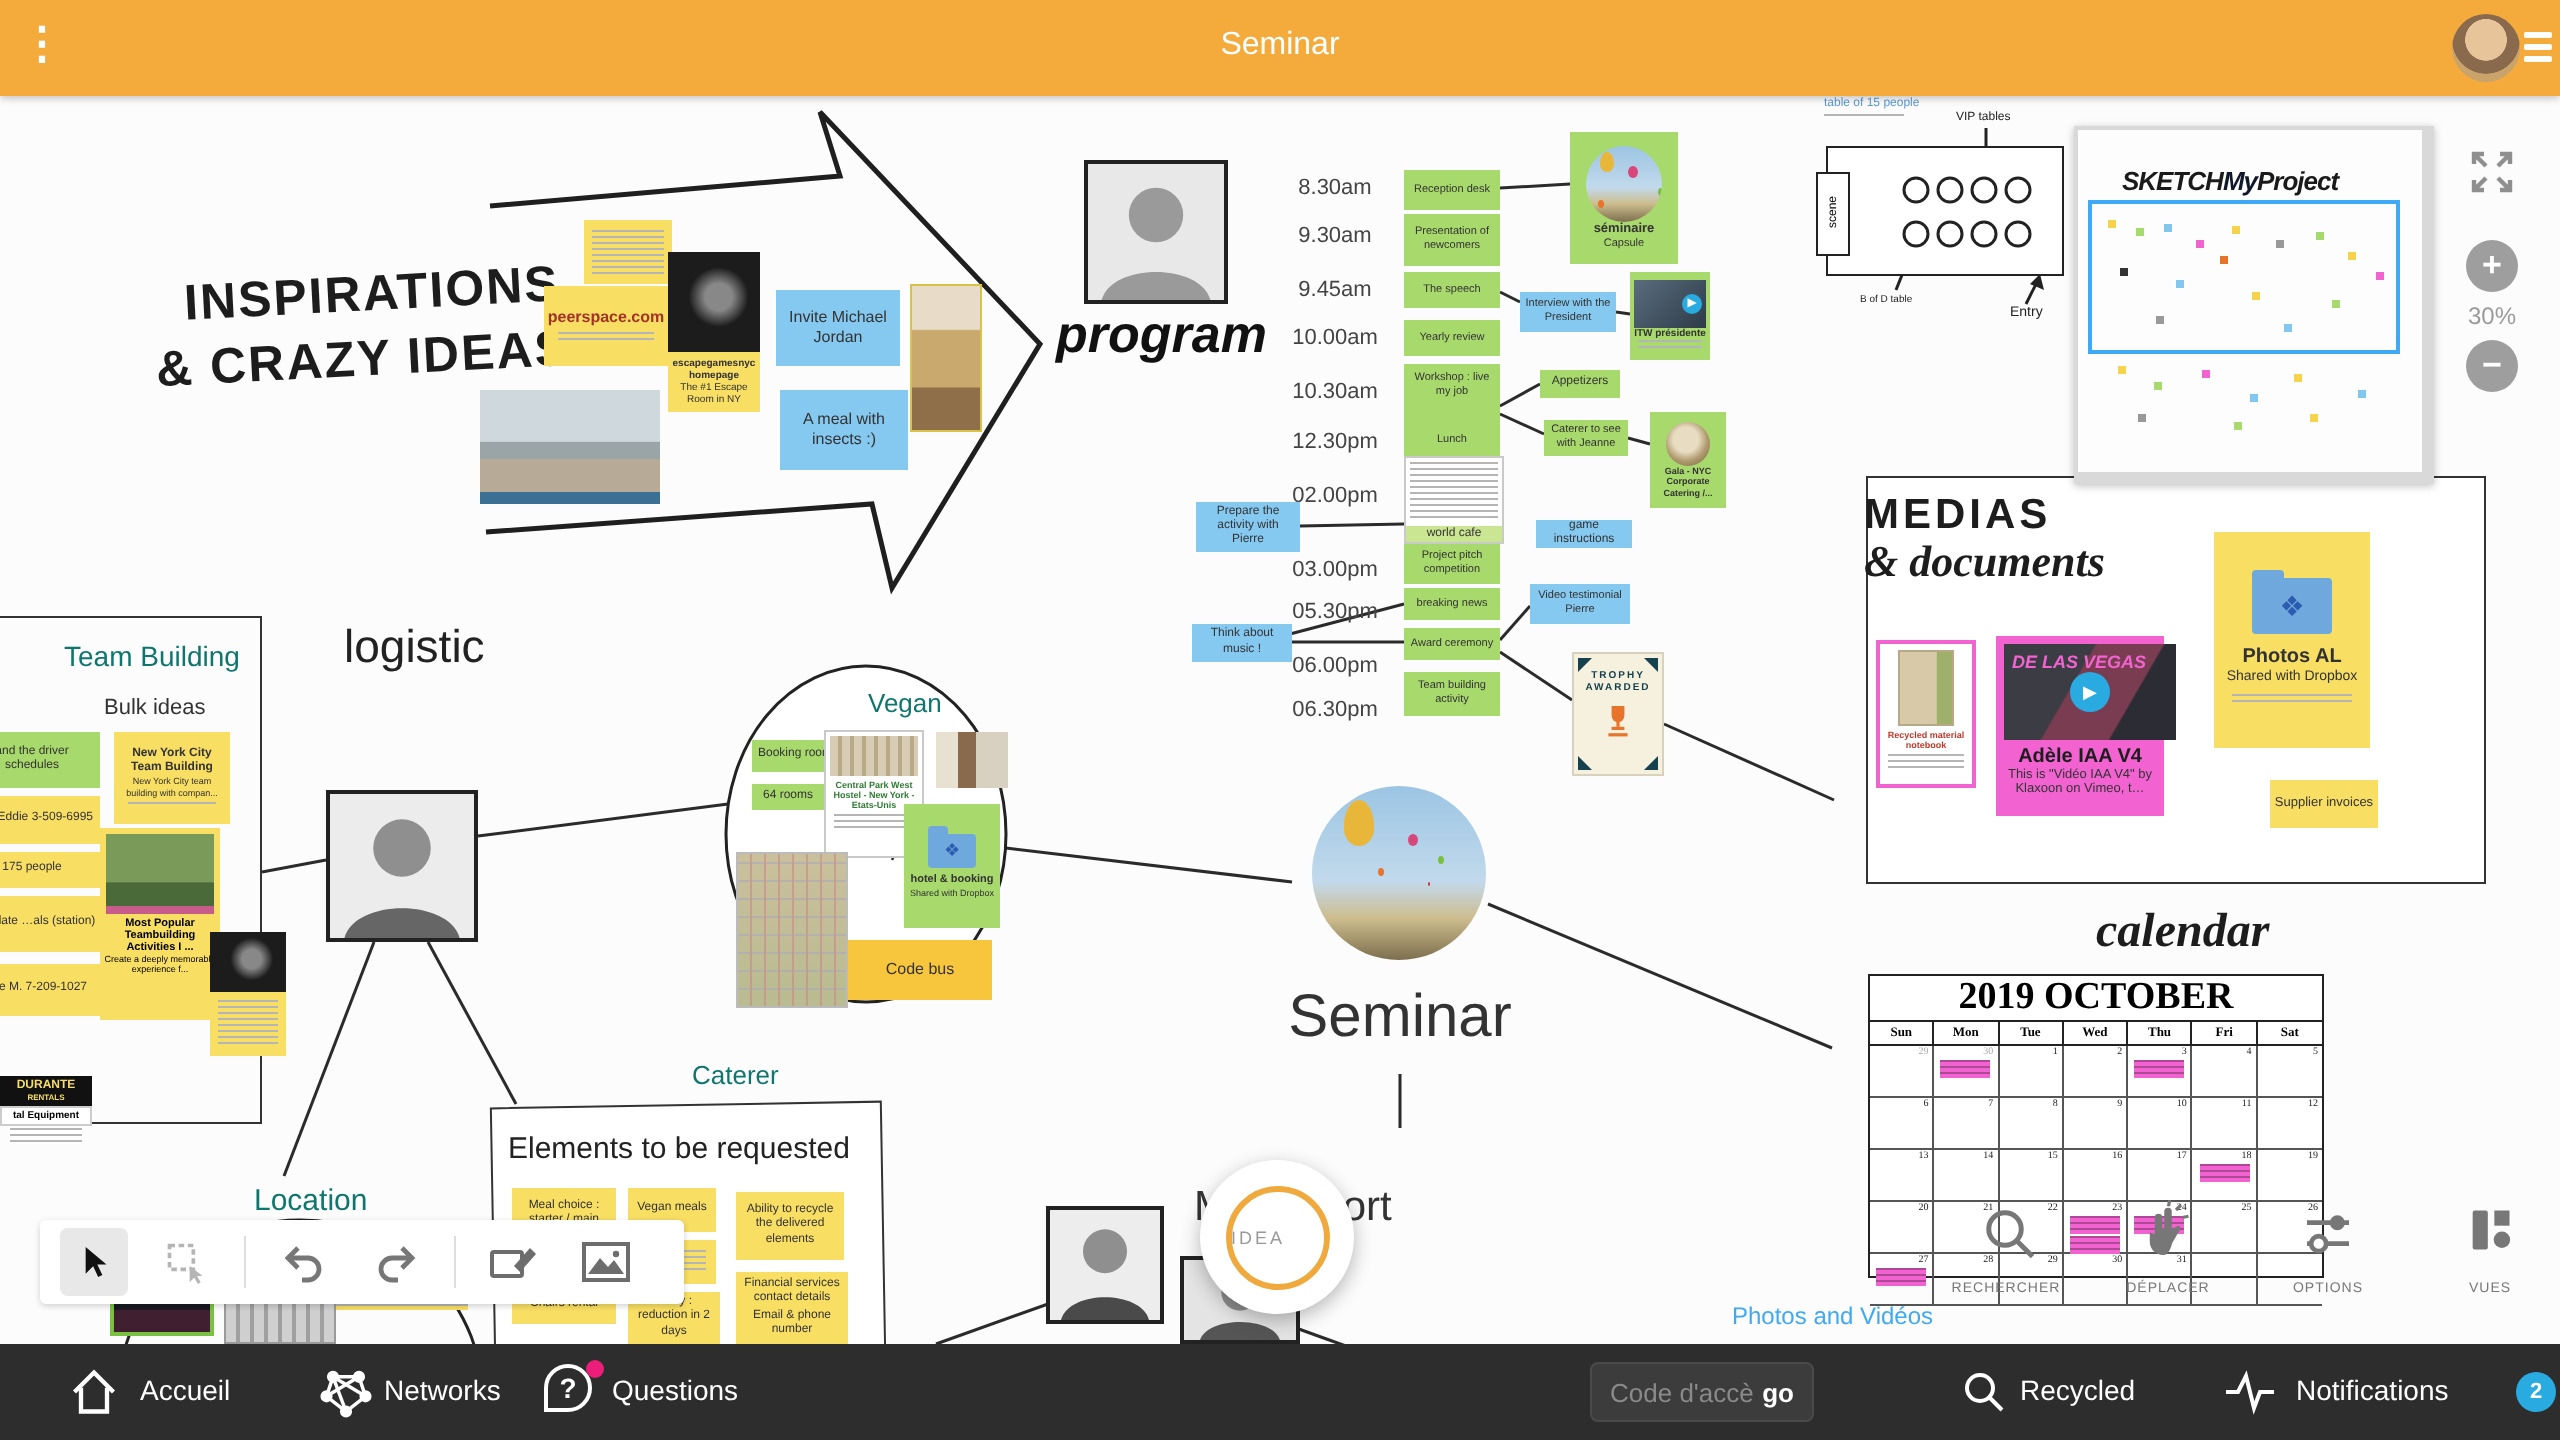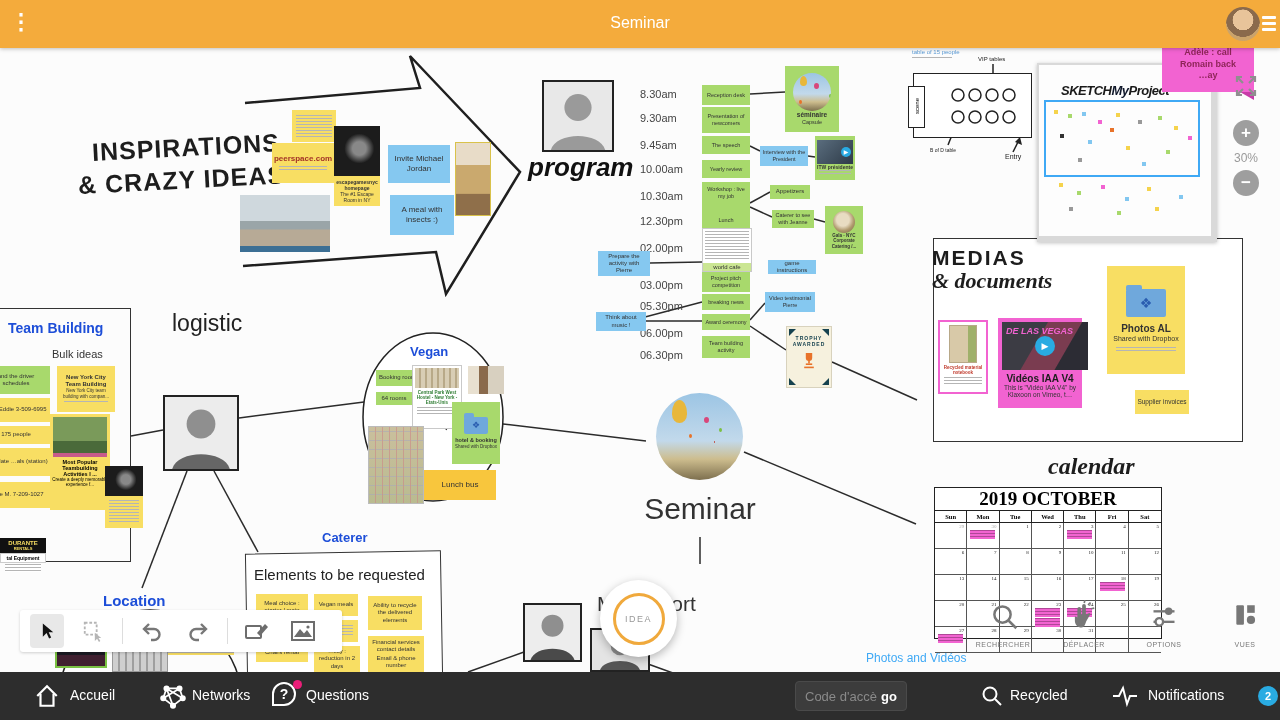--- a/index.html
+++ b/index.html
@@ -26,29 +26,29 @@
   .badge{width:20px;height:20px;border-radius:50%;background:#29ABE2;color:#fff;font-size:11px;
     font-weight:bold;display:flex;align-items:center;justify-content:center;}
   
   .note{position:absolute;box-sizing:border-box;display:flex;flex-direction:column;align-items:center;
     justify-content:center;text-align:center;padding:2px;color:#333;line-height:1.2;z-index:3;}
   .n-green{background:#A8D96C;} .n-blue{background:#85C8F0;} .n-yellow{background:#F8DE63;} .n-orange{background:#F8C63D;}
   .fs5{font-size:5px;} .fs55{font-size:5.5px;} .fs6{font-size:6px;} .fs65{font-size:6.5px;}
   .fs7{font-size:7px;} .fs8{font-size:8px;} .fs10{font-size:10px;}
   .tlines{background:repeating-linear-gradient(180deg,#b5b5b5 0 1px,transparent 1px 3px);}
   .card{position:absolute;box-sizing:border-box;background:#fff;border:1px solid #c9c9c9;z-index:3;}
-  .orange-title{color:#1d4ed8;font-weight:bold;z-index:3;}
+  .orange-title{color:#0f766e;font-weight:normal;z-index:3;margin-left:24px;}
   .box{position:absolute;box-sizing:border-box;border:1.5px solid #333;background:#fff;z-index:2;margin-left:16px;}
   .portrait{background:#E6E6E6;overflow:hidden;}
   .portrait svg{display:block;width:100%;height:100%;}
   
   .hand{font-weight:bold;color:#1d1d1d;letter-spacing:1px;}
   .script{font-family:"Liberation Serif",serif;font-style:italic;font-weight:bold;color:#1d1d1d;}
   
-  .tl-time{position:absolute;left:640px;width:55px;text-align:left;font-size:11px;color:#444;z-index:3;}
+  .tl-time{position:absolute;left:640px;width:55px;text-align:center;font-size:11px;color:#444;z-index:3;}
   .tl-card{left:702px;width:48px;position:absolute;font-size:5.5px;z-index:3;}
   .tl-card.tall{justify-content:space-between;padding:4px 2px;}
   .world-card{background:#fff;border:1px solid #c9c9c9;display:flex;flex-direction:column;}
   .wc-img{flex:1;margin:2px;} 
   .wc-label{background:#CBE693;font-size:6px;text-align:center;padding:1px 0;color:#333;}
   
   .balloon{border-radius:50%;overflow:hidden;position:absolute;z-index:3;
     background:linear-gradient(180deg,#9cc5e4 0%,#c2d9eb 55%,#cdbd8e 76%,#7d6f4e 100%);}
   .balloon i{position:absolute;left:18%;top:8%;width:18%;height:26%;background:#E8B73A;border-radius:50% 50% 50% 50%/60% 60% 40% 40%;}
   .balloon b{position:absolute;left:55%;top:28%;width:5px;height:6px;border-radius:50%;background:#D8477B;
@@ -79,21 +79,21 @@
     font-weight:bold;display:flex;align-items:center;justify-content:center;z-index:7;}
   .tool-label{position:absolute;font-size:7px;letter-spacing:.5px;color:#777;text-align:center;z-index:8;}
   .ltb{left:20px;top:610px;width:322px;height:42px;background:#fff;border-radius:3px;z-index:9;
     box-shadow:0 1px 3px rgba(0,0,0,.18);display:flex;align-items:center;padding:0 4px;}
   .ltb .sel{background:#E8E8E8;border-radius:4px;}
   .ltb-ic{width:34px;height:34px;display:flex;align-items:center;justify-content:center;margin:0 6px;}
   .ltb-div{width:1px;height:26px;background:#ddd;margin:0 6px;}
   .idea{left:600px;top:580px;width:77px;height:77px;border-radius:50%;background:#fff;z-index:5;
     box-shadow:0 3px 10px rgba(0,0,0,.28);display:flex;align-items:center;justify-content:center;}
   .idea-ring{width:46px;height:46px;border-radius:50%;border:3px solid #F0A93C;display:flex;
-    align-items:center;justify-content:center;color:#999;font-size:9px;letter-spacing:1.5px;}
+    align-items:center;justify-content:flex-start;color:#999;font-size:9px;letter-spacing:1.5px;}
   .fold:after{content:"";position:absolute;right:0;bottom:-8px;border-style:solid;
     border-width:0 14px 8px 0;border-color:transparent #C73BA8 transparent transparent;}
   .corner{position:absolute;width:0;height:0;border-style:solid;}
 </style>
 </head>
 <body>
 
 <div id="app">
 
   <svg class="abs" width="1280" height="720" style="left:0;top:0;z-index:1;pointer-events:none;">
@@ -251,25 +251,20 @@
         <circle cx="96" cy="22" r="6"></circle>
       <circle cx="45" cy="44" r="6"></circle>
         <circle cx="62" cy="44" r="6"></circle>
         <circle cx="79" cy="44" r="6"></circle>
         <circle cx="96" cy="44" r="6"></circle>
     </g>
   </svg>
   <div class="abs fs5" style="left:930px;top:147px;color:#222;z-index:3;">B of D table</div>
   <div class="abs fs7" style="left:1005px;top:153px;color:#222;z-index:3;">Entry</div>
 
-  <div class="abs fold" style="left:1162px;top:42px;width:92px;height:50px;background:#F263D1;z-index:7;text-align:center;color:#8E2558;font-weight:bold;font-size:9px;line-height:1.3;padding-top:5px;">
-    <div>Adèle : call</div>
-    <div>Romain back</div>
-    <div>…ay</div>
-  </div>
 
   <div class="abs minimap">
     <div class="minimap-inner">
       <div class="mm-logo">
         <span style="color:#1a1a1a;">SKETCH</span><span style="color:#0f172a;">My</span><span style="color:#1a1a1a;">Project</span>
       </div>
       <div class="mm-view">
         <div class="speck" style="left:8px;top:8px;background:#F5D34C;box-shadow:14px 4px #A8D96C,28px 2px #82C7F0,44px 10px #F263D1,62px 3px #F5D34C,84px 10px #999,104px 6px #A8D96C,120px 16px #F5D34C,6px 24px #333,34px 30px #82C7F0,72px 36px #F5D34C,112px 40px #A8D96C,134px 26px #F263D1,24px 48px #999,88px 52px #82C7F0,56px 18px #E8732A;"></div>
       </div>
       <div class="speck" style="left:20px;top:118px;background:#F5D34C;box-shadow:18px 8px #A8D96C,42px 2px #F263D1,66px 14px #82C7F0,88px 4px #F5D34C,10px 24px #999,58px 28px #A8D96C,96px 24px #F5D34C,120px 12px #82C7F0;"></div>
@@ -293,21 +288,21 @@
   <div class="abs" style="left:938px;top:320px;width:50px;height:74px;background:#fff;border:2px solid #F263D1;z-index:3;text-align:center;">
     <div style="margin:3px auto 2px;width:26px;height:36px;background:linear-gradient(90deg,#d8c9a8 0 70%,#9fb06a 71%);border:1px solid #b8a888;"></div>
     <div style="font-size:4.5px;font-weight:bold;color:#c0392b;">Recycled material notebook</div>
     <div class="tlines" style="width:38px;height:7px;margin:2px auto 0;"></div>
   </div>
   <div class="abs" style="left:998px;top:318px;width:84px;height:90px;background:#F263D1;z-index:3;text-align:center;padding:4px;box-sizing:border-box;">
     <div style="position:relative;width:86px;height:48px;background:linear-gradient(120deg,#3c3c44 0 40%,#7a3c50 41% 70%,#2c2c34 71%);">
       <span style="position:absolute;left:4px;top:4px;color:#F263D1;font-weight:800;font-size:9px;font-style:italic;">DE LAS VEGAS</span>
       <div style="position:absolute;left:33px;top:14px;width:20px;height:20px;border-radius:50%;background:#29ABE2;color:#fff;font-size:9px;line-height:20px;">▶</div>
     </div>
-    <div style="font-size:10px;font-weight:bold;color:#1d1d1d;margin-top:3px;">Vidéos IAA V4</div>
+    <div style="font-size:10px;font-weight:bold;color:#1d1d1d;margin-top:3px;">Adèle IAA V4</div>
     <div style="font-size:6.5px;color:#333;">This is "Vidéo IAA V4" by Klaxoon on Vimeo, t…</div>
   </div>
   <div class="note n-yellow" style="left:1107px;top:266px;width:78px;height:108px;">
     <div class="folder" style="width:40px;height:28px;margin-bottom:6px;">
         <span>❖</span>
       </div>
     <span class="fs10" style="font-weight:bold;">Photos AL</span>
     <span class="fs7">Shared with Dropbox</span>
     <div class="tlines" style="width:60px;height:4px;margin-top:3px;"></div>
   </div>
@@ -451,21 +446,21 @@
   <div class="note n-green" style="left:452px;top:402px;width:48px;height:62px;">
     <div class="folder" style="width:24px;height:17px;margin-bottom:3px;">
         <span style="font-size:9px;">❖</span>
       </div>
     <span class="fs55" style="font-weight:bold;">hotel &amp; booking</span>
     <span style="font-size:4.5px;">Shared with Dropbox</span>
   </div>
   <div class="abs" style="left:368px;top:426px;width:56px;height:78px;z-index:3;border:1px solid #bbb;background:linear-gradient(180deg,#e3ddc8,#d0d8b8),#e3ddc8;background-blend-mode:multiply;">
     <div style="width:100%;height:100%;background:repeating-linear-gradient(90deg,transparent 0 6px,#c88 6px 7px),repeating-linear-gradient(0deg,transparent 0 8px,#aab 8px 9px);opacity:.6;"></div>
   </div>
-  <div class="note n-orange fs8" style="left:424px;top:470px;width:72px;height:30px;">Lunch bus</div>
+  <div class="note n-orange fs8" style="left:424px;top:470px;width:72px;height:30px;">Code bus</div>
 
   <div class="abs" style="left:172px;top:310px;font-size:23px;color:#222;z-index:3;">logistic</div>
   <div class="abs portrait" style="left:163px;top:395px;width:76px;height:76px;border:2px solid #222;z-index:3;">
     <svg viewBox="0 0 40 40">
         <rect width="40" height="40" fill="#ECECEC"></rect>
         <circle cx="20" cy="15" r="8" fill="#8f8f8f"></circle>
         <path d="M4 40 c3-11 29-11 32 0 Z" fill="#666"></path>
       </svg>
   </div>
 

